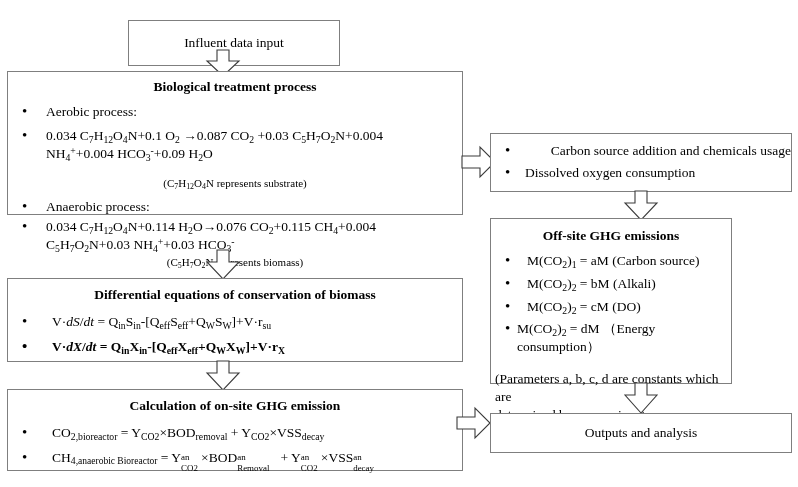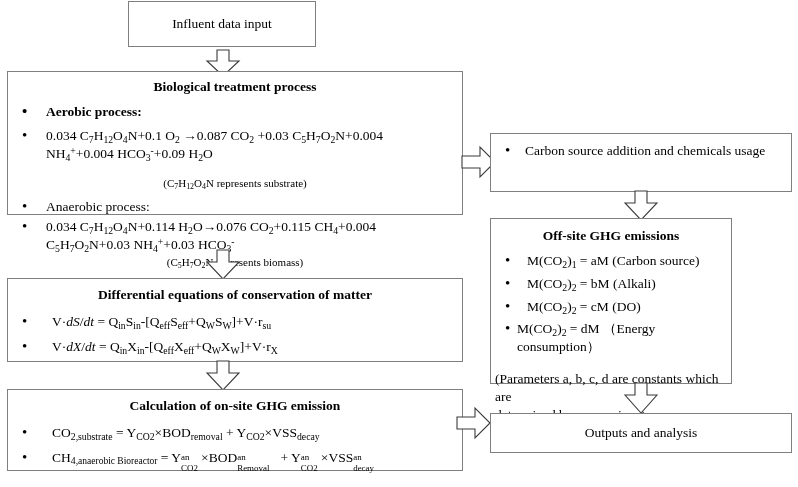--- a/index.html
+++ b/index.html
@@ -95,35 +95,35 @@
   }
 
   .arrow { position: absolute; }
   .arrow svg { display: block; overflow: visible; }
 </style>
 </head>
 <body>
 
 <div id="canvas">
 
-  <div class="box" style="left:128px; top:1px; width:188px; height:46px;">
+  <div class="box" style="left:128px; top:20px; width:212px; height:46px;">
     <div class="centered-text" style="padding-top:13px;">Influent data input</div>
   </div>
 
   <div class="arrow" style="left:205px; top:50px;">
     <svg width="36" height="27" viewBox="0 0 36 27">
       <polygon points="12,0 24,0 24,11 34,11 18,26 2,11 12,11" fill="#ffffff" stroke="#3b3b3b" stroke-width="1.1"></polygon>
     </svg>
   </div>
 
   <div class="box" style="left:7px; top:71px; width:456px; height:144px;">
     <div class="box-title" style="margin-top:7px;">Biological treatment process</div>
 
     <ul class="bul-list">
-      <li class="bul" style="margin-top:7px;font-weight:bold;">Aerobic process:</li>
+      <li class="bul" style="margin-top:7px;">Aerobic process:</li>
       <li class="bul" style="margin-top:6px; padding-right:10px;">
         0.034 C<sub>7</sub>H<sub>12</sub>O<sub>4</sub>N+0.1 O<sub>2</sub> →0.087 CO<sub>2</sub>
         +0.03 C<sub>5</sub>H<sub>7</sub>O<sub>2</sub>N+0.004
         NH<sub>4</sub><sup>+</sup>+0.004 HCO<sub>3</sub><sup>-</sup>+0.09 H<sub>2</sub>O
       </li>
     </ul>
     <div class="note" style="margin-top:15px;">
       (C<sub>7</sub>H<sub>12</sub>O<sub>4</sub>N represents substrate)
     </div>
 
@@ -146,58 +146,59 @@
     </svg>
   </div>
 
   <div class="arrow" style="left:205px; top:250px;">
     <svg width="36" height="30" viewBox="0 0 36 30">
       <polygon points="12,0 24,0 24,12 34,12 18,29 2,12 12,12" fill="#ffffff" stroke="#3b3b3b" stroke-width="1.1"></polygon>
     </svg>
   </div>
 
   <div class="box" style="left:7px; top:278px; width:456px; height:84px;">
-    <div class="box-title" style="margin-top:8px;">Differential equations of conservation of matter</div>
+    <div class="box-title" style="margin-top:8px;">Differential equations of conservation of biomass</div>
 
     <ul class="bul-list">
       <li class="bul" style="margin-top:9px; padding-left:44px;">
         V·<span class="it">dS</span>/<span class="it">dt</span> =
         Q<sub>in</sub>S<sub>in</sub>-[Q<sub>eff</sub>S<sub>eff</sub>+Q<sub>W</sub>S<sub>W</sub>]+V·r<sub>su</sub>
       </li>
-      <li class="bul" style="margin-top:7px; padding-left:44px;">
+      <li class="bul" style="margin-top:7px; padding-left:44px;font-weight:bold;">
         V·<span class="it">dX</span>/<span class="it">dt</span> =
         Q<sub>in</sub>X<sub>in</sub>-[Q<sub>eff</sub>X<sub>eff</sub>+Q<sub>W</sub>X<sub>W</sub>]+V·r<sub>X</sub>
       </li>
     </ul>
   </div>
 
   <div class="arrow" style="left:205px; top:361px;">
     <svg width="36" height="30" viewBox="0 0 36 30">
       <polygon points="12,0 24,0 24,12 34,12 18,29 2,12 12,12" fill="#ffffff" stroke="#3b3b3b" stroke-width="1.1"></polygon>
     </svg>
   </div>
 
   <div class="box" style="left:7px; top:389px; width:456px; height:82px;">
     <div class="box-title" style="margin-top:8px;">Calculation of on-site GHG emission</div>
 
     <ul class="bul-list">
       <li class="bul" style="margin-top:9px; padding-left:44px;">
-        CO<sub>2,substrate</sub> = Y<sub>CO2</sub>×BOD<sub>removal</sub> + Y<sub>CO2</sub>×VSS<sub>decay</sub>
+        CO<sub>2,bioreactor</sub> = Y<sub>CO2</sub>×BOD<sub>removal</sub> + Y<sub>CO2</sub>×VSS<sub>decay</sub>
       </li>
       <li class="bul" style="margin-top:7px; padding-left:44px;">
         CH<sub>4,<span class="sm">anaerobic Bioreactor</span></sub> =
         Y<span class="ss"><span class="s-sup">an</span><span class="s-sub">CO2</span></span><span style="display:inline-block;width:20px;"></span>×BOD<span class="ss"><span class="s-sup">an</span><span class="s-sub">Removal</span></span><span style="display:inline-block;width:40px;"></span>
         + Y<span class="ss"><span class="s-sup">an</span><span class="s-sub">CO2</span></span><span style="display:inline-block;width:20px;"></span>×VSS<span class="ss"><span class="s-sup">an</span><span class="s-sub">decay</span></span><span style="display:inline-block;width:30px;"></span>
       </li>
     </ul>
   </div>
 
   <div class="box" style="left:490px; top:133px; width:302px; height:59px;">
     <ul class="bul-list">
-      <li class="bul" style="margin-top:8px; padding-left:34px;">Carbon source addition and chemicals usage</li>
+      <li class="bul" style="margin-top:8px; padding-left:34px;text-align:right;">Carbon source addition and chemicals usage</li>
+      <li class="bul" style="margin-top:4px; padding-left:34px;">Dissolved oxygen consumption</li>
     </ul>
   </div>
 
   <div class="arrow" style="left:623px; top:191px;">
     <svg width="36" height="30" viewBox="0 0 36 30">
       <polygon points="12,0 24,0 24,12 34,12 18,29 2,12 12,12" fill="#ffffff" stroke="#3b3b3b" stroke-width="1.1"></polygon>
     </svg>
   </div>
 
   <div class="box" style="left:490px; top:218px; width:242px; height:166px;">

